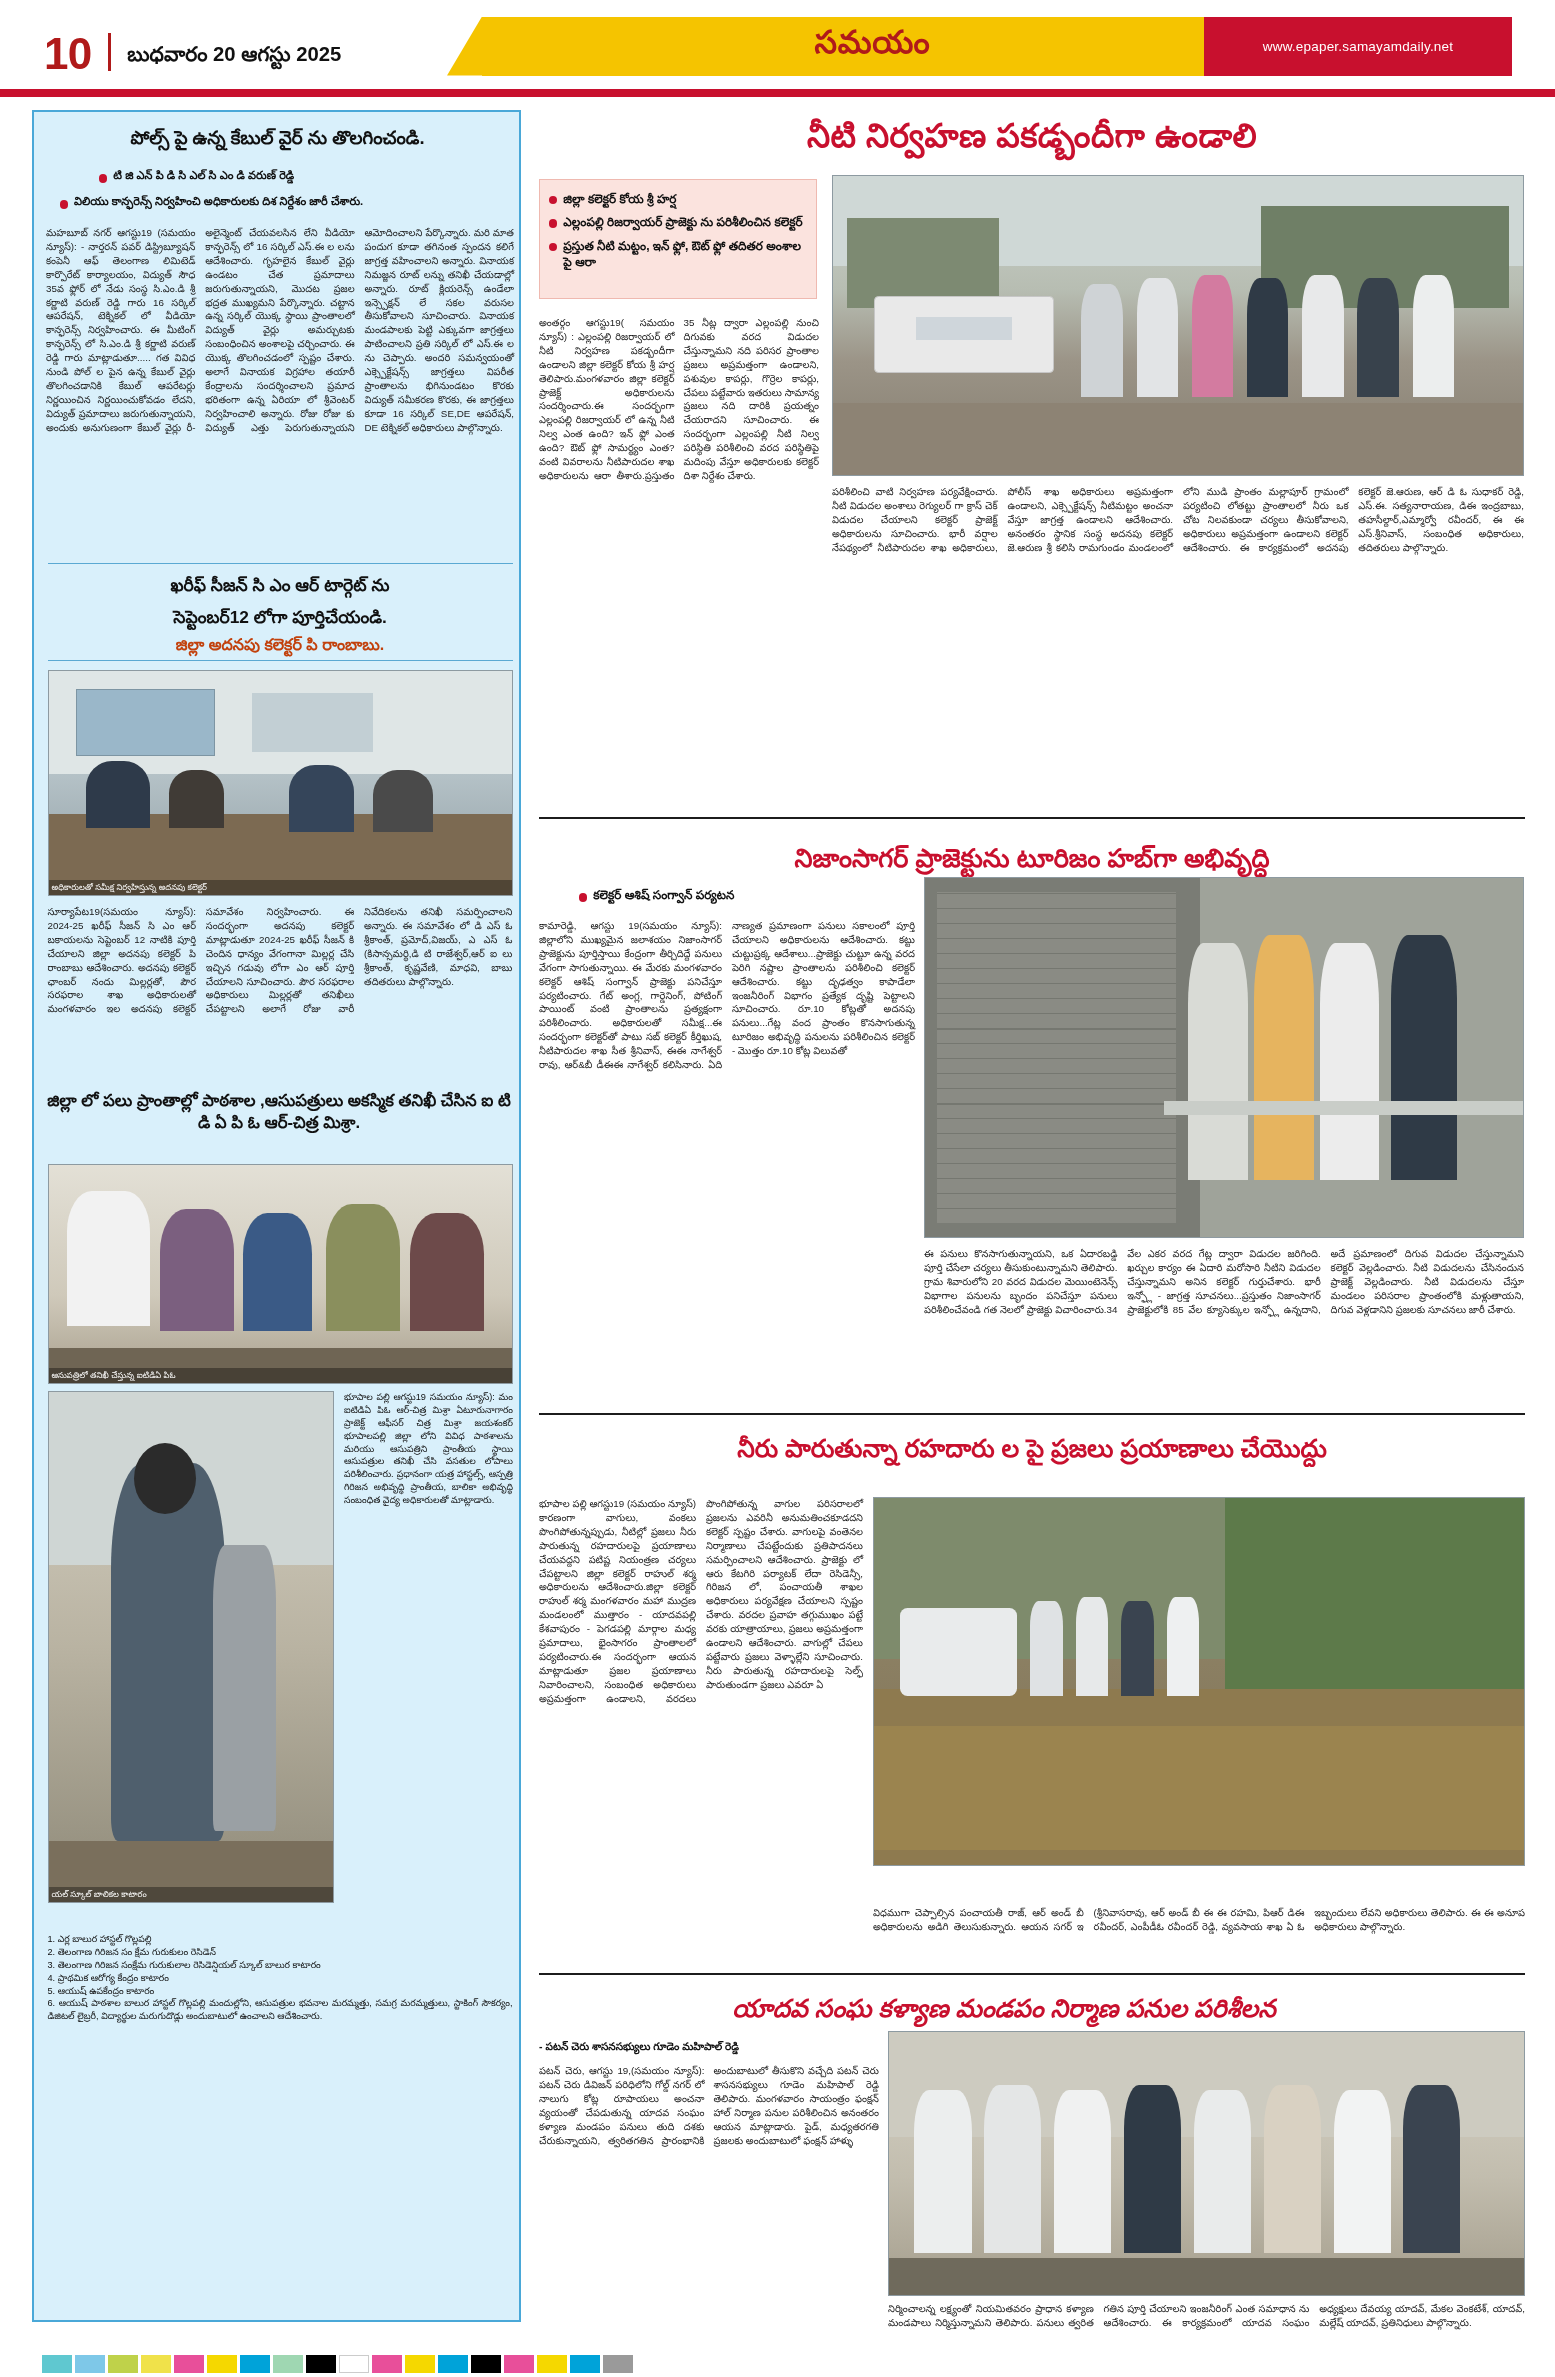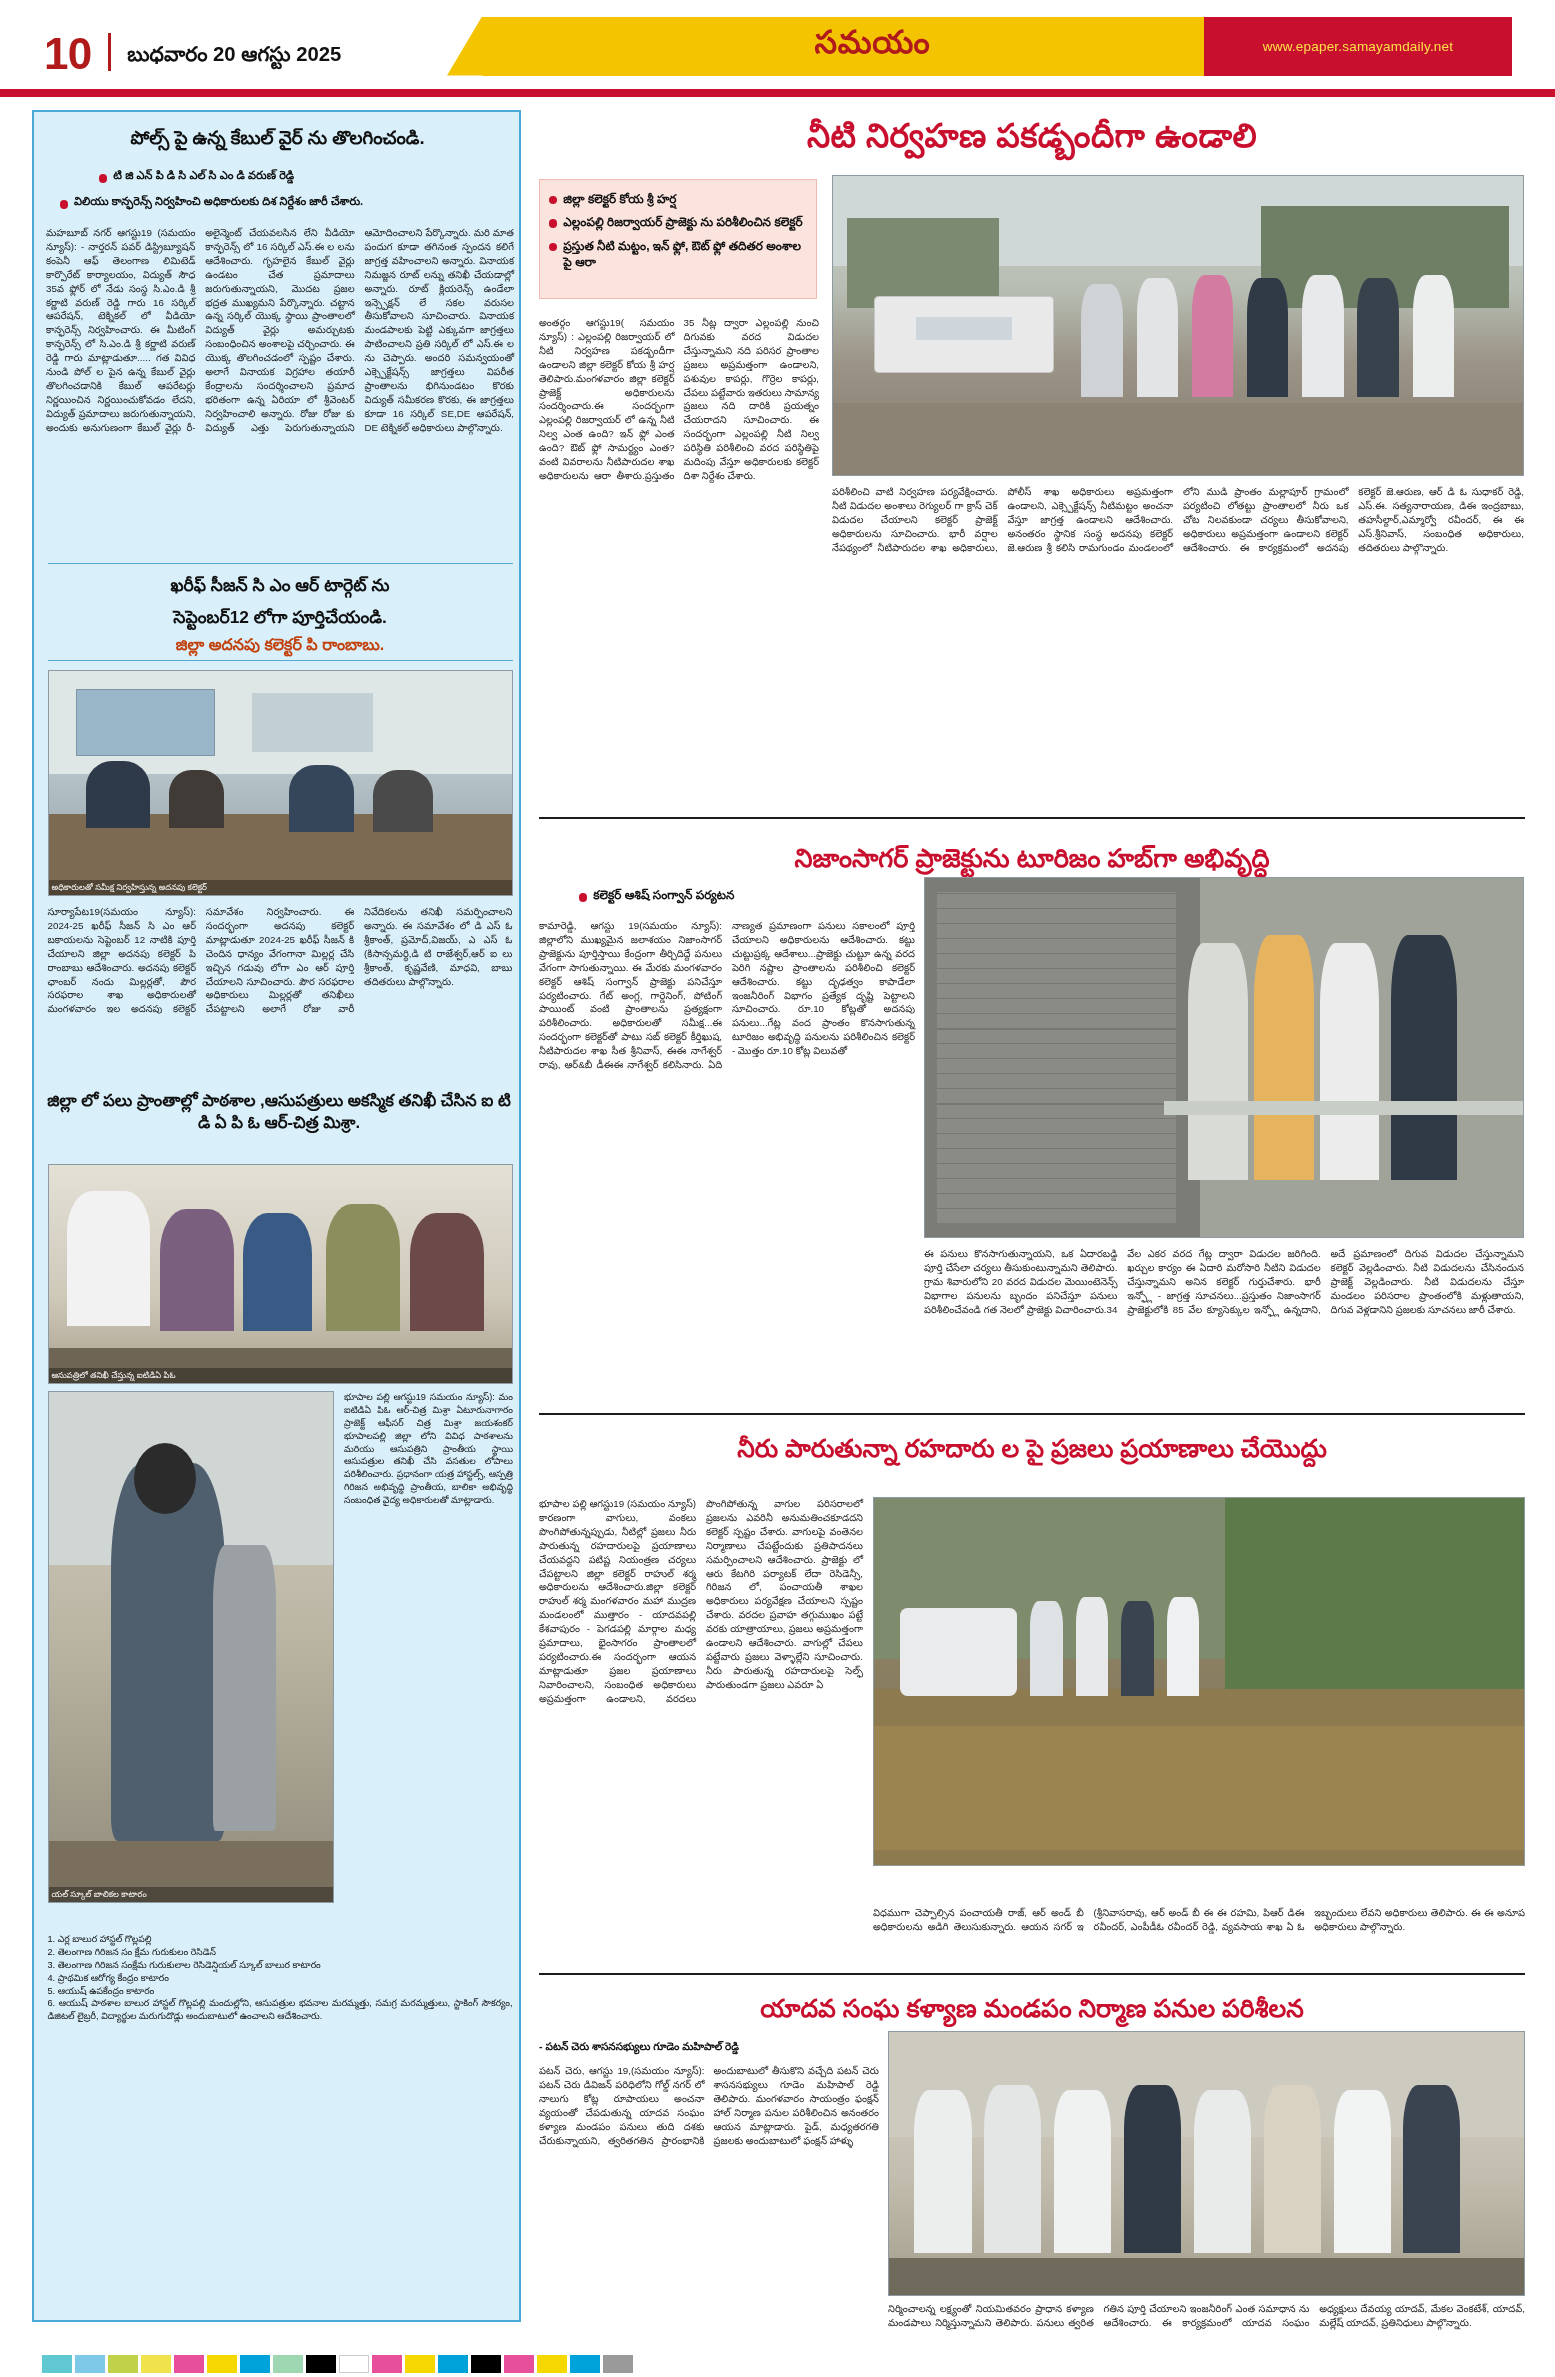--- a/index.html
+++ b/index.html
@@ -52,21 +52,21 @@
   .mh-title {
     font-size: 32px; font-weight: bold; color: #b01a1a; letter-spacing: 0.8px;
   }
   .mh-red {
     position: absolute;
     left: 1204px; top: 16.6px;
     width: 308px; height: 59px;
     background: #c8102e;
     display: flex; align-items: center; justify-content: center;
   }
-  .mh-url { color: #fde047; font-size: 13.5px; letter-spacing: 0.2px; }
+  .mh-url { color: #ffffff; font-size: 13.5px; letter-spacing: 0.2px; }
   .mh-rule {
     position: absolute; left: 0; top: 89px; width: 1555px; height: 7.5px;
     background: #c8102e;
   }
 
   
   .left-col {
     position: absolute;
     left: 32px; top: 110px;
     width: 489px; height: 2212px;
@@ -179,22 +179,22 @@
   .r-text3 {
     position: absolute; left: 539px; top: 1497px; width: 324px;
     column-count: 2; column-gap: 9.8px;
   }
   .r-text3b {
     position: absolute; left: 873px; top: 1873px; width: 652px;
     column-count: 3; column-gap: 9.8px; margin-top: 33px;
   }
 
   .r-h4 {
-    position: absolute; left: 539px; top: 1994px; width: 986px;
-    font-size: 25px; font-weight: bold; color: #c8102e; text-align: center;
+    position: absolute; left: 511px; top: 1994px; width: 986px;
+    font-size: 25px; font-weight: bold; color: #c8102e; text-align: center; font-style: italic;
   }
   .r-sub4 {
     position: absolute; left: 539px; top: 2040px; width: 346px;
     font-size: 10.5px; font-weight: bold;
   }
   .r-photo4 { position: absolute; left: 888px; top: 2031px; width: 637px; height: 265px; }
   .r-text4 {
     position: absolute; left: 539px; top: 2064px; width: 340px;
     column-count: 2; column-gap: 9px;
   }

